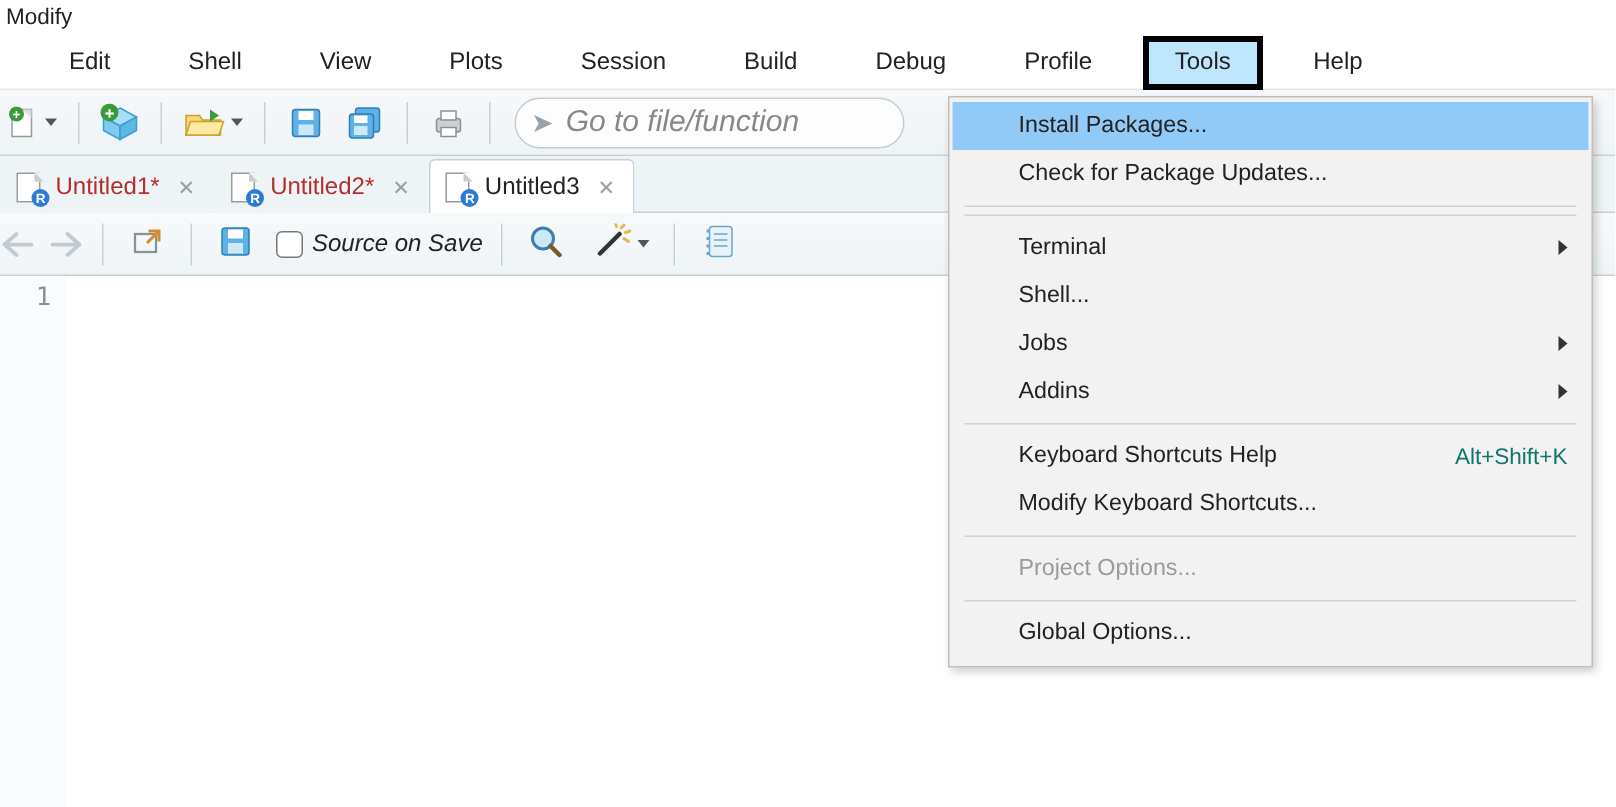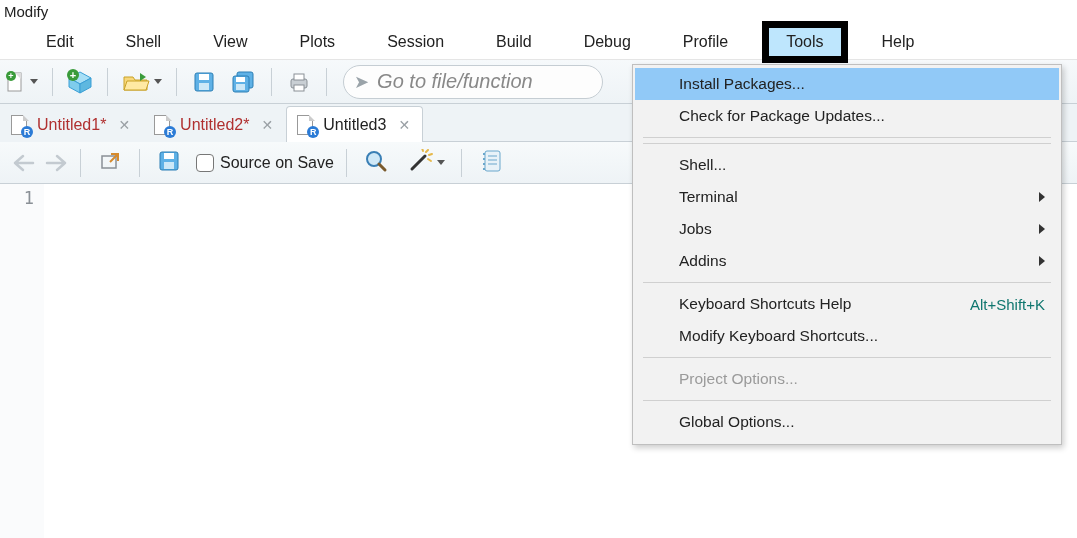--- a/index.html
+++ b/index.html
@@ -25,21 +25,21 @@
     gap: 16px;
     border-bottom: 1px solid #e5e5e5;
   }
   .menu-item {
     padding: 6px 18px;
     font-size: 16px;
     cursor: default;
   }
   .menu-item.open {
     background: #bee6fd;
-    border: 7px solid #000000;
+    border: 4px solid #000000;
     padding: 5px 17px;
   }
   .toolbar {
     display: flex;
     align-items: center;
     height: 44px;
     background: linear-gradient(#f6f9fb,#eef3f6);
     border-bottom: 1px solid #c8d0d6;
     padding-left: 2px;
     gap: 6px;
@@ -153,22 +153,23 @@
     font-size: 9px;
     font-weight: bold;
     display:flex;align-items:center;justify-content:center;
   }
   .editor-toolbar {
     display: flex;
     align-items: center;
     height: 42px;
     background: linear-gradient(#f7fafb,#eef3f6);
     border-bottom: 1px solid #c8d0d6;
-    padding-left: 12px;
+    padding-left: 0;
     gap: 10px;
+    font-style: italic;
   }
   .et-group { display:flex; align-items:center; gap:8px;}
   .nav-arrow {
     width: 24px; height: 20px;
     display:flex;align-items:center;justify-content:center;
     color:#b8c0c6;
     font-size: 20px;
   }
   .et-sep { width:1px;height:28px;background:#c8d0d6; margin:0 2px;}
   .checkbox-box {
@@ -440,25 +441,25 @@
 <div class="dropdown-menu" id="tools-dropdown">
     <div class="dd-item highlight">
       <span>Install Packages...</span>
     </div>
     <div class="dd-item">
       <span>Check for Package Updates...</span>
     </div>
     <div class="dd-sep"></div>
     <div class="dd-sep"></div>
     <div class="dd-item">
-      <span>Shell...</span>
-    </div>
-    <div class="dd-item">
       <span>Terminal</span>
       <span class="dd-arrow"></span>
+    </div>
+    <div class="dd-item">
+      <span>Shell...</span>
     </div>
     <div class="dd-item">
       <span>Jobs</span>
       <span class="dd-arrow"></span>
     </div>
     <div class="dd-item">
       <span>Addins</span>
       <span class="dd-arrow"></span>
     </div>
     <div class="dd-sep"></div>

